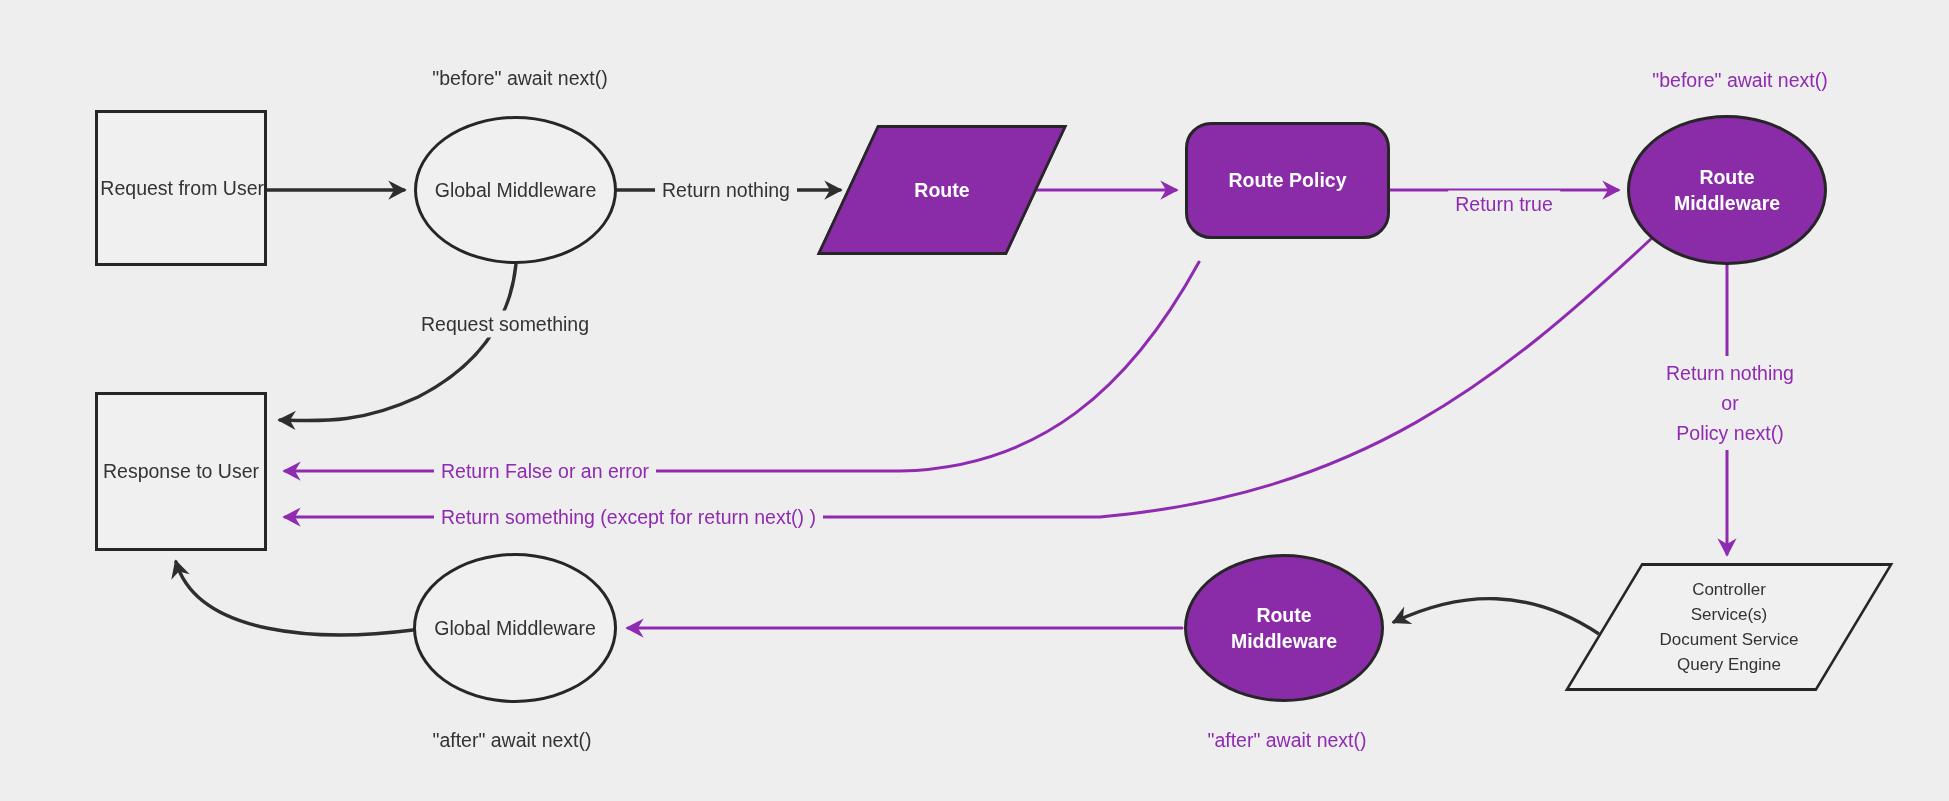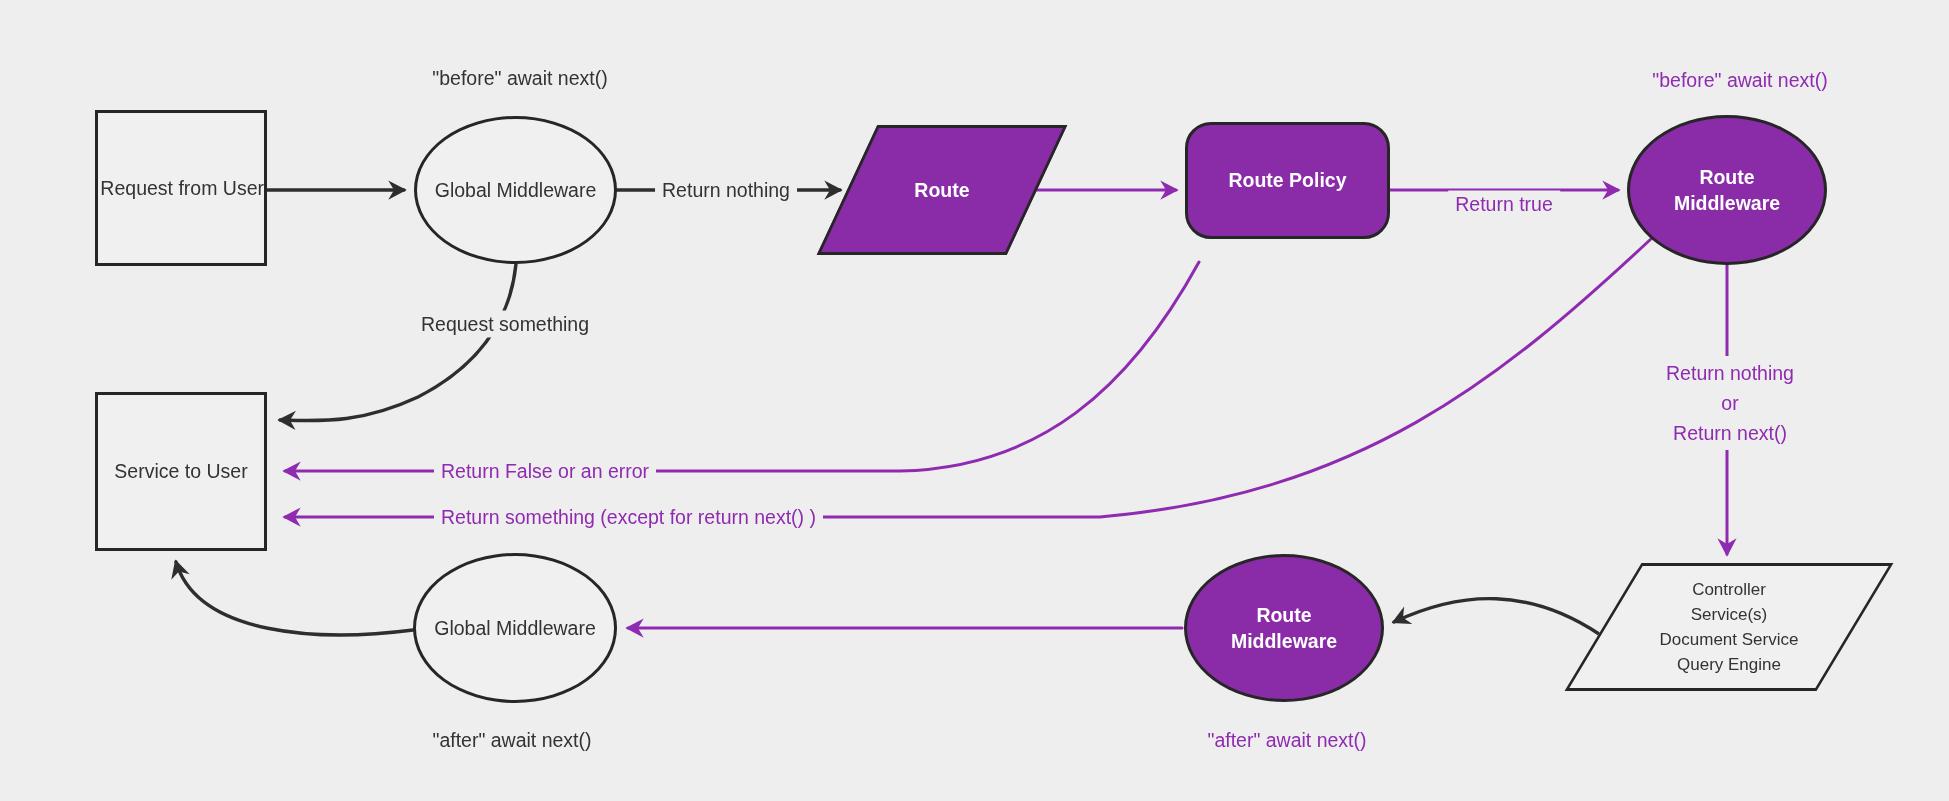--- a/index.html
+++ b/index.html
@@ -100,21 +100,21 @@
 
   <div class="node purple rounded" style="left:1185px;top:116px;width:205px;height:117px;margin-top:6px;">
     <span>Route Policy</span>
   </div>
 
   <div class="node purple ellipse" style="left:1627px;top:115px;width:200px;height:150px;padding:0 26px;">
     <span>Route Middleware</span>
   </div>
 
   <div class="node" style="left:95px;top:392px;width:172px;height:159px;">
-    <span>Service to User</span>
+    <span>Response to User</span>
   </div>
 
   <div class="node ellipse" style="left:413px;top:553px;width:204px;height:150px;">
     <span>Global Middleware</span>
   </div>
 
   <div class="node purple ellipse" style="left:1184px;top:554px;width:200px;height:148px;padding:0 26px;">
     <span>Route Middleware</span>
   </div>
 
@@ -131,21 +131,21 @@
 
   <div class="elabel centered" style="left:726px;top:190px;">Return nothing</div>
 
   <div class="elabel centered purpletext" style="left:1504px;top:204px;">Return true</div>
 
   <div class="elabel centered purpletext" style="left:1740px;top:80px;">"before" await next()</div>
 
   <div class="elabel centered purpletext multi" style="left:1730px;top:403px;">
     <span>Return nothing</span>
     <span>or</span>
-    <span>Return next()</span>
+    <span>Policy next()</span>
   </div>
 
   <div class="elabel centered" style="left:505px;top:324px;">Request something</div>
 
   <div class="elabel lefted purpletext" style="left:402px;top:471px;">Return False or an error</div>
 
   <div class="elabel lefted purpletext" style="left:402px;top:517px;text-align:right;">Return something (except for return next() )</div>
 
   <div class="elabel centered" style="left:512px;top:740px;">"after" await next()</div>
 

